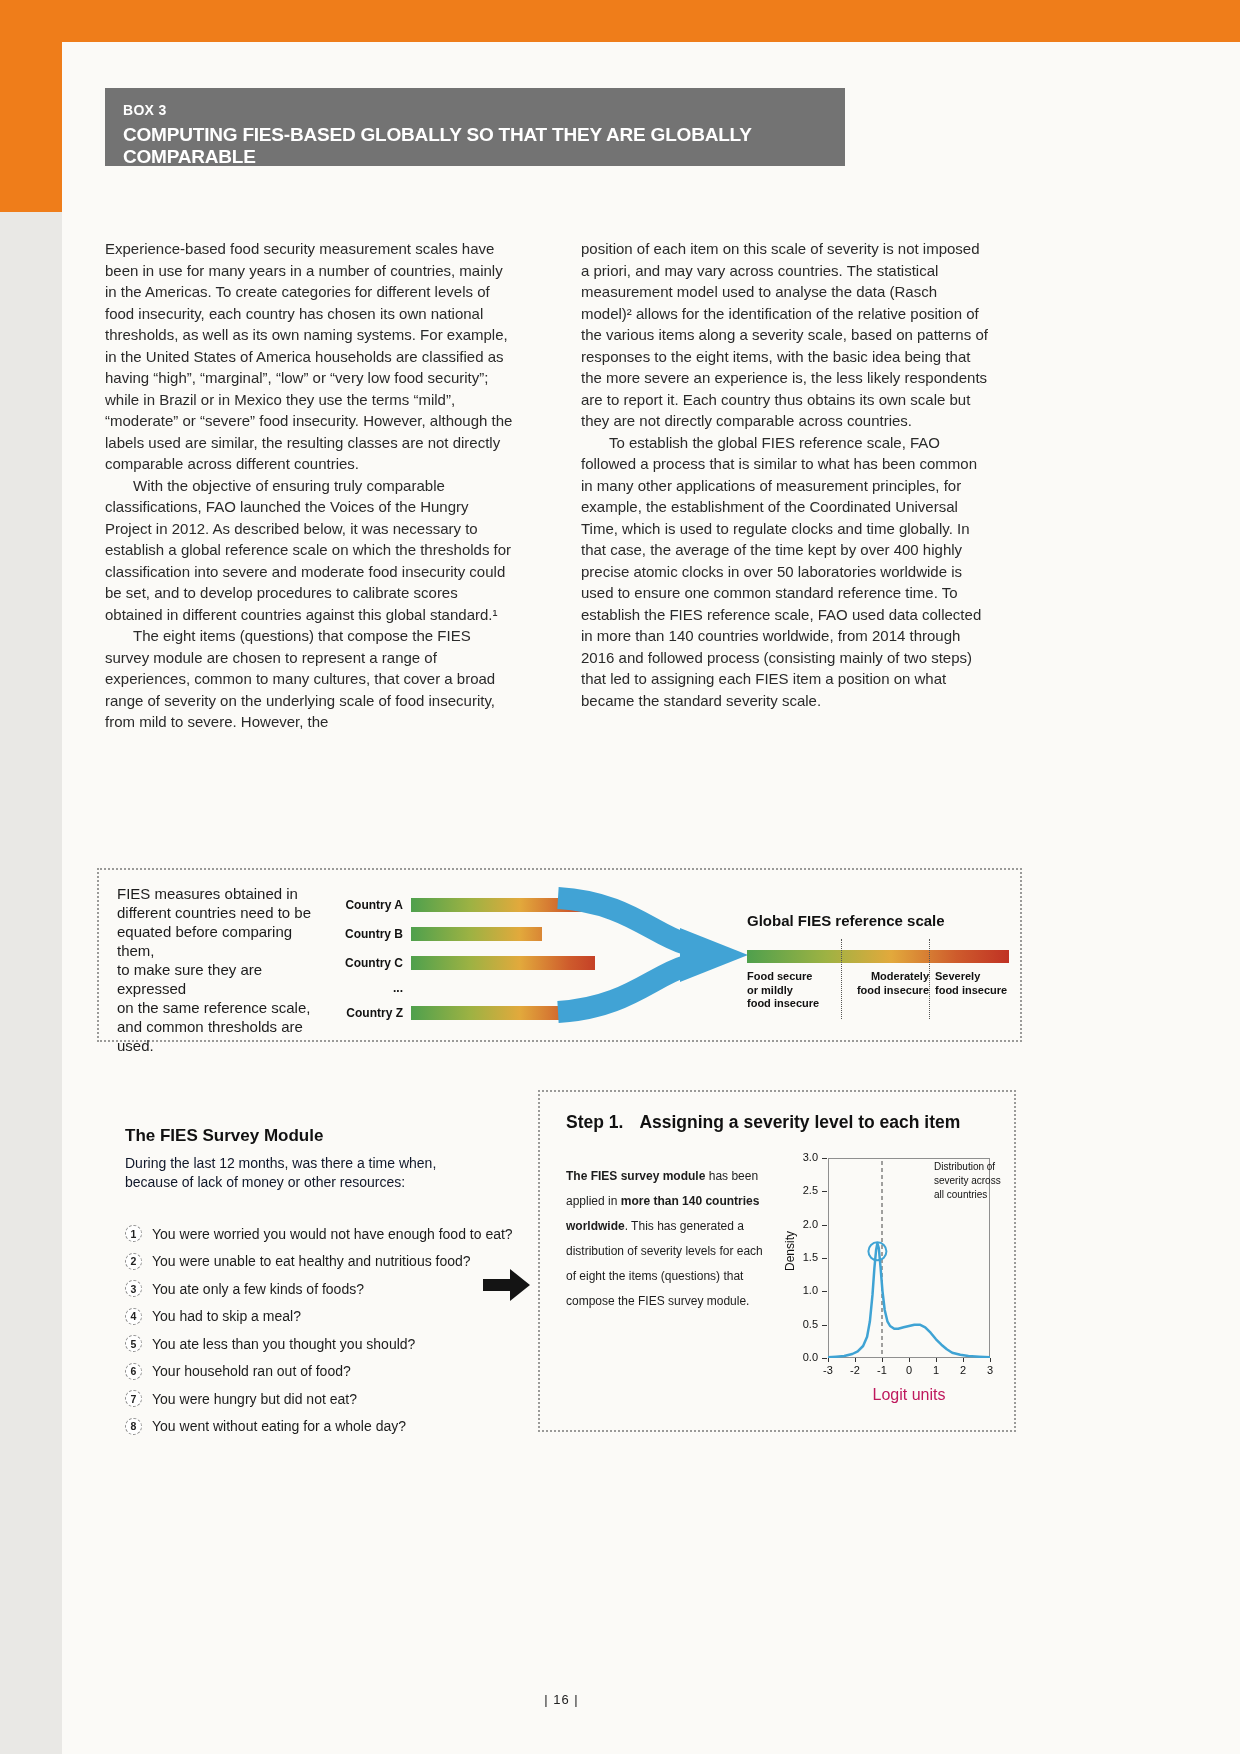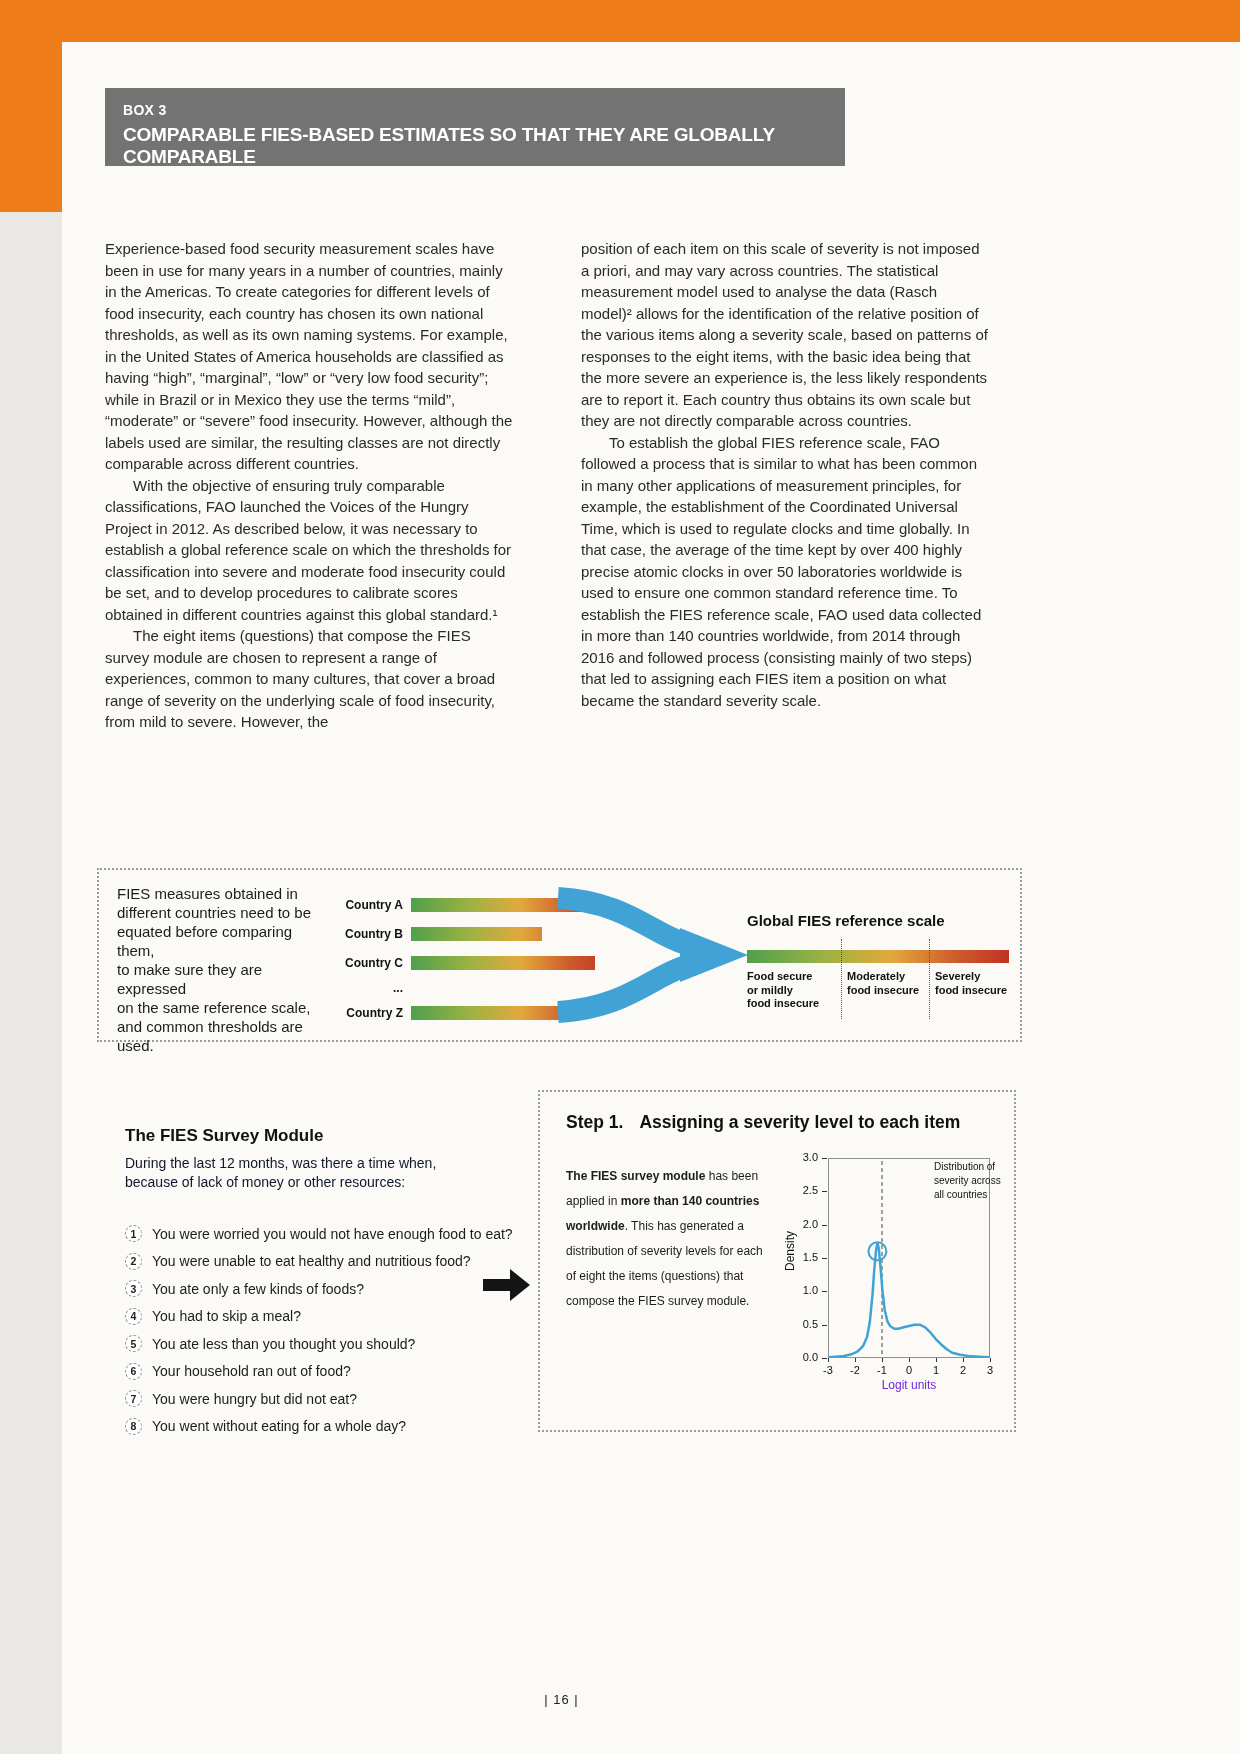--- a/index.html
+++ b/index.html
@@ -36,21 +36,21 @@
   .country-bar{height:14px;width:0;
     background:linear-gradient(90deg,#4FA04D 0%,#9DB243 30%,#E2A93C 55%,#CE5B2C 80%,#C03224 100%);
     background-size:198px 100%;background-repeat:no-repeat;}
   .merge-arrow{position:absolute;left:455px;top:12px;}
   .scale-block{position:absolute;left:648px;top:42px;width:262px;}
   .scale-title{font-size:15px;font-weight:bold;color:#111;margin-bottom:21px;}
   .scale-bar{height:13px;background:linear-gradient(90deg,#4FA04D 0%,#9DB243 30%,#E2A93C 55%,#CE5B2C 80%,#C03224 100%);}
   .scale-labels{display:flex;margin-top:3px;}
   .scale-label{font-size:11px;font-weight:bold;line-height:13.5px;white-space:pre-line;color:#111;padding-top:4px;box-sizing:border-box;}
   .sl1{width:94px;}
-  .sl2{width:88px;padding-left:6px;}
+  .sl2{width:88px;padding-left:6px;text-align:right;}
   .sl3{width:80px;padding-left:6px;}
   .scale-sep{position:absolute;width:0;border-left:1px dotted #555;top:27px;height:80px;}
   .sep1{left:94px;} .sep2{left:182px;}
 
   
   .survey{position:absolute;left:63px;top:1084px;width:410px;}
   .survey-title{font-size:17px;font-weight:bold;margin-bottom:8px;color:#111;}
   .survey-intro{font-size:14px;line-height:19px;white-space:pre-line;margin-bottom:28px;color:#0f172a;}
   .survey-item{display:flex;align-items:center;height:27.5px;}
   .qnum{width:17px;height:17px;border:1px dashed #8a8a8a;border-radius:50%;font-size:10.5px;font-weight:bold;
@@ -64,41 +64,41 @@
   .step1-title{position:absolute;left:26px;top:20px;font-size:17.5px;font-weight:bold;color:#111;white-space:nowrap;}
   .step1-title .t2{margin-left:16px;}
   .step1-text{position:absolute;left:26px;top:72px;width:204px;font-size:12px;line-height:25px;color:#1c1c1c;}
   .step1-text p{margin:0 0 16px 0;}
   .b{font-weight:bold;}
 
   
   .chart{position:absolute;left:238px;top:56px;width:232px;height:266px;}
   #plot-svg{position:absolute;left:50px;top:10px;}
   .density-label{position:absolute;left:-18px;top:96px;width:60px;text-align:center;transform:rotate(-90deg);font-size:12px;color:#111;}
-  .logit-label{position:absolute;left:50px;top:230px;width:162px;text-align:center;font-size:12px;color:#6d28d9;}
+  .logit-label{position:absolute;left:50px;top:238px;width:162px;text-align:center;font-size:16px;color:#be185d;}
   .annotation{position:absolute;left:112px;top:12px;width:100px;font-size:10px;line-height:14px;white-space:pre-line;color:#111;margin-left:44px;}
   .ytick{position:absolute;left:12px;width:28px;text-align:right;font-size:11px;color:#111;}
   .ytick-mark{position:absolute;left:44px;width:5px;height:1px;background:#333;}
   .xtick{position:absolute;top:216px;width:24px;text-align:center;font-size:11px;color:#111;}
   .xtick-mark{position:absolute;top:210px;width:1px;height:4px;background:#333;}
 
   .page-num{position:absolute;left:43px;top:1650px;width:913px;text-align:center;font-size:13px;color:#222;letter-spacing:1px;}
 </style>
 </head>
 <body>
 
 <div class="page">
   <div class="orange-top"></div>
   <div class="orange-left"></div>
 
   <div class="paper">
 
     <div class="box-header">
       <div class="box-label">BOX 3</div>
-      <div class="box-title">COMPARABLE FIES-BASED ESTIMATES SO THAT THEY ARE GLOBALLY COMPARABLE</div>
+      <div class="box-title">COMPUTING FIES-BASED GLOBALLY SO THAT THEY ARE GLOBALLY COMPARABLE</div>
     </div>
 
     <div class="col col-left">
       <p>Experience-based food security measurement scales have been in use for many years in a number of countries, mainly in the Americas. To create categories for different levels of food insecurity, each country has chosen its own national thresholds, as well as its own naming systems. For example, in the United States of America households are classified as having “high”, “marginal”, “low” or “very low food security”; while in Brazil or in Mexico they use the terms “mild”, “moderate” or “severe” food insecurity. However, although the labels used are similar, the resulting classes are not directly comparable across different countries.</p>
       <p class="indent">With the objective of ensuring truly comparable classifications, FAO launched the Voices of the Hungry Project in 2012. As described below, it was necessary to establish a global reference scale on which the thresholds for classification into severe and moderate food insecurity could be set, and to develop procedures to calibrate scores obtained in different countries against this global standard.¹</p>
       <p class="indent">The eight items (questions) that compose the FIES survey module are chosen to represent a range of experiences, common to many cultures, that cover a broad range of severity on the underlying scale of food insecurity, from mild to severe. However, the</p>
     </div>
 
     <div class="col col-right">
       <p>position of each item on this scale of severity is not imposed a priori, and may vary across countries. The statistical measurement model used to analyse the data (Rasch model)² allows for the identification of the relative position of the various items along a severity scale, based on patterns of responses to the eight items, with the basic idea being that the more severe an experience is, the less likely respondents are to report it. Each country thus obtains its own scale but they are not directly comparable across countries.</p>

